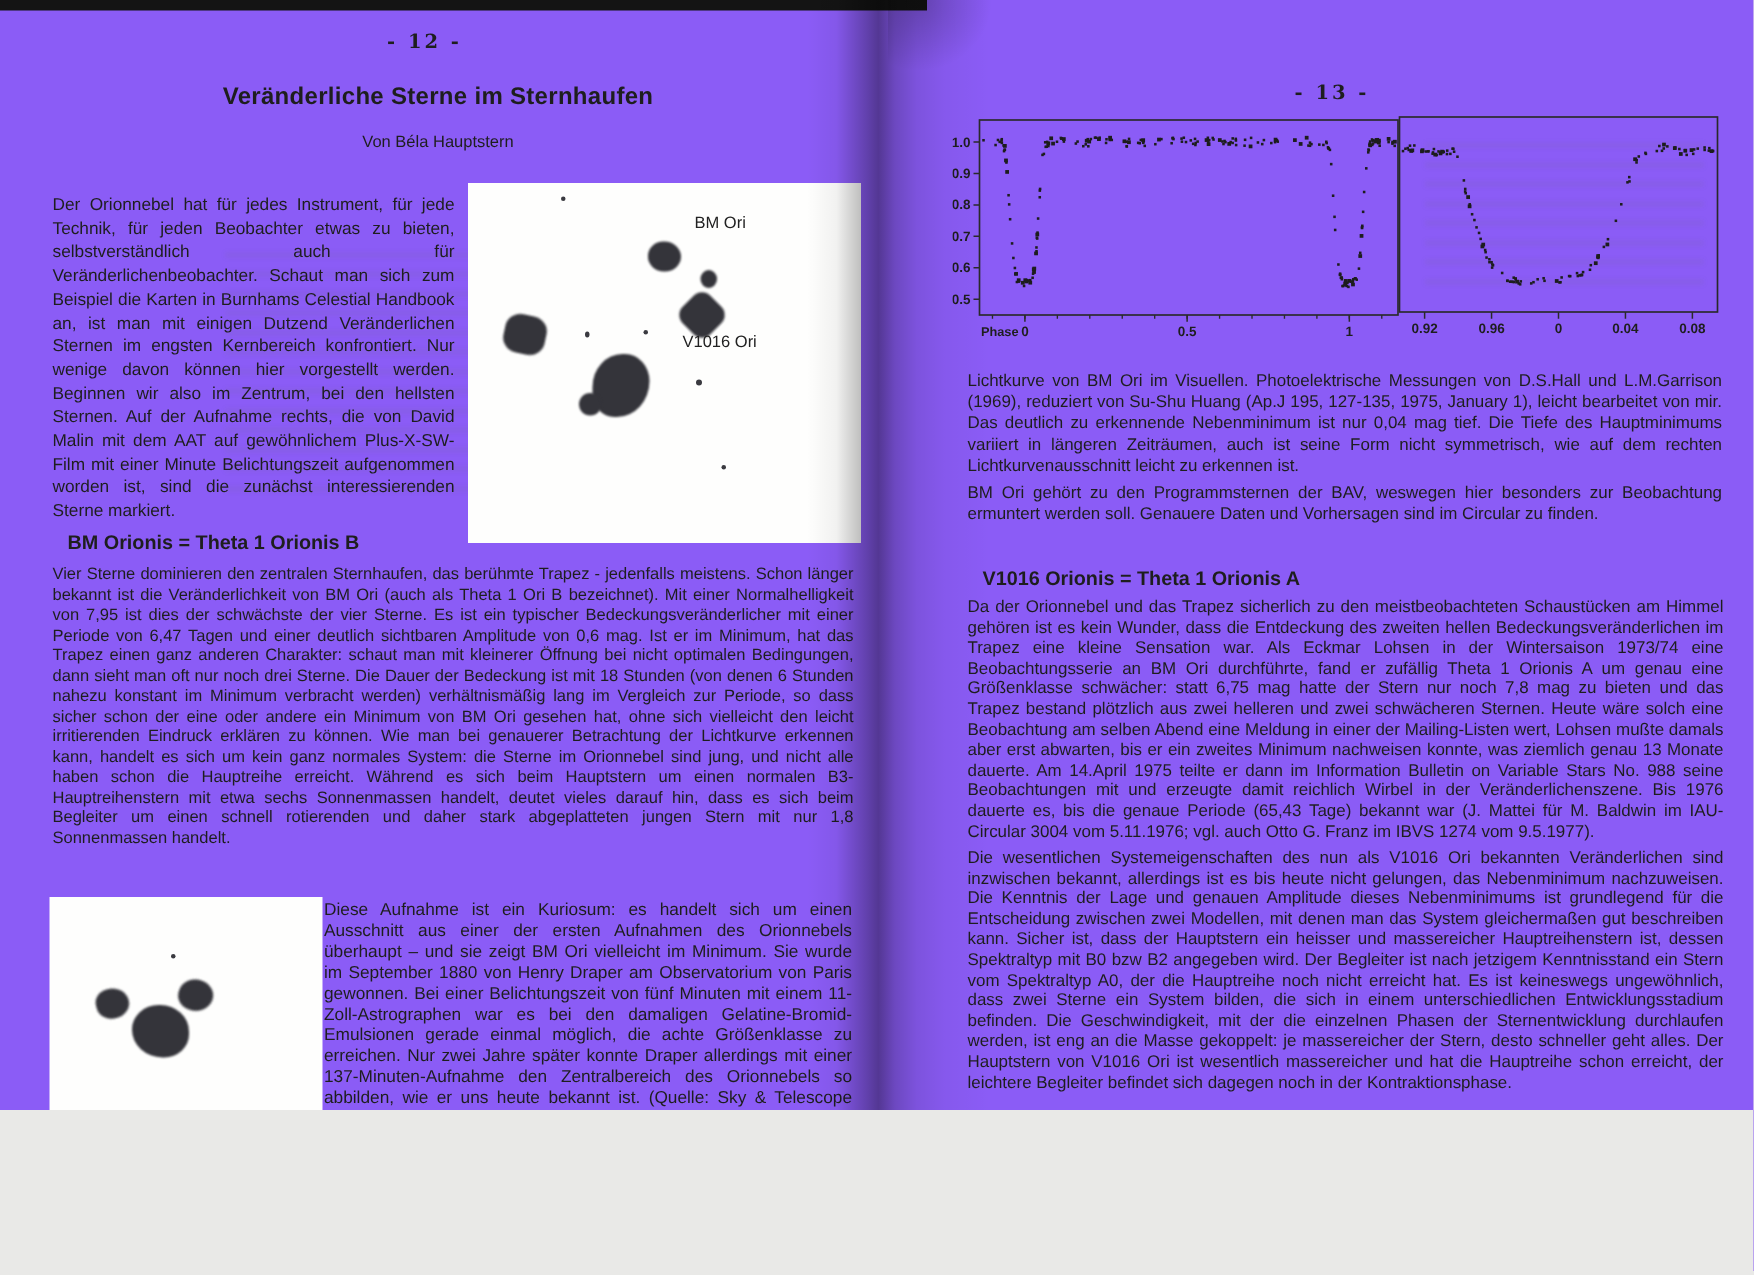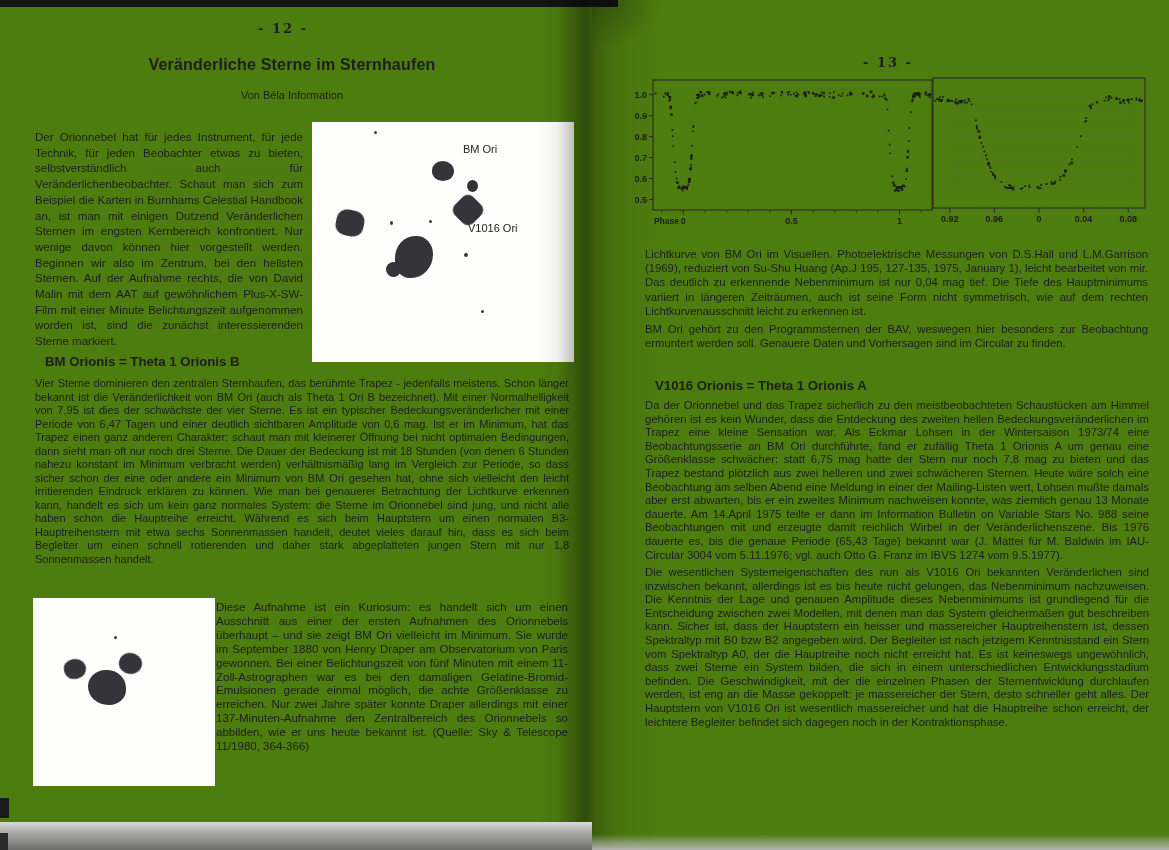--- a/index.html
+++ b/index.html
@@ -1,17 +1,17 @@
 <!DOCTYPE html>
 <html><head>
 <meta charset="utf-8">
 <style>
   html,body{margin:0;padding:0;background:#e9e9e7;}
   .scan{
-    position:relative;width:1169px;height:850px;background:#4d7c0f;overflow:hidden;
+    position:relative;width:1169px;height:740px;background:#8b5cf6;overflow:hidden;
     font-family:"Liberation Sans",sans-serif;color:#1e1e1e;
   }
   
   .top-strip{position:absolute;left:0;top:0;width:618px;height:7px;background:#141414;}
   .top-corner-shade{position:absolute;left:592px;top:0;width:70px;height:48px;
     background:radial-gradient(ellipse at 30% 0%,rgba(0,0,0,0.22),rgba(0,0,0,0) 70%);}
   .gutter{position:absolute;left:538px;top:0;width:122px;height:850px;pointer-events:none;
     background:linear-gradient(90deg,rgba(0,0,0,0) 0%,rgba(0,0,0,0.05) 16%,rgba(0,0,0,0.30) 33%,
       rgba(0,0,0,0.40) 39%,rgba(0,0,0,0.22) 48%,rgba(0,0,0,0.10) 60%,rgba(0,0,0,0.04) 75%,rgba(0,0,0,0) 100%);}
   .bottom-band-left{position:absolute;left:0;top:822px;width:592px;height:28px;
@@ -42,31 +42,31 @@
 
   <div class="top-strip"></div>
   <div class="top-corner-shade"></div>
   <div class="bleed" style="left:150px;top:168px;width:165px;height:165px;"></div>
   <div class="bleed" style="left:38px;top:608px;width:172px;height:170px;"></div>
   <div class="bleed" style="left:950px;top:95px;width:186px;height:98px;"></div>
 
   <div>
     <div class="pageno" style="left:228px;top:21px;">- 12 -</div>
     <div class="title" style="left:80px;top:56px;width:424px;">Veränderliche Sterne im Sternhaufen</div>
-    <div class="byline" style="left:80px;top:89px;width:424px;">Von Béla Information</div>
+    <div class="byline" style="left:80px;top:89px;width:424px;">Von Béla Hauptstern</div>
 
     <div class="para" style="left:35px;top:130px;width:268px;font-size:11.5px;line-height:15.7px;">Der Orionnebel hat für jedes Instrument, für jede Technik, für jeden Beobachter etwas zu bieten, selbstverständlich auch für Veränderlichenbeobachter. Schaut man sich zum Beispiel die Karten in Burnhams Celestial Handbook an, ist man mit einigen Dutzend Veränderlichen Sternen im engsten Kernbereich konfrontiert. Nur wenige davon können hier vorgestellt werden. Beginnen wir also im Zentrum, bei den hellsten Sternen. Auf der Aufnahme rechts, die von David Malin mit dem AAT auf gewöhnlichem Plus-X-SW-Film mit einer Minute Belichtungszeit aufgenommen worden ist, sind die zunächst interessierenden Sterne markiert.</div>
 
     <div class="photo" style="left:312px;top:122px;width:262px;height:240px;">
       <div class="dot" style="left:62px;top:9px;width:3px;height:3px;"></div>
       <div class="blob" style="left:120px;top:39px;width:22px;height:20px;border-radius:48% 52% 50% 50%;"></div>
       <div class="photo-label" style="left:141px;top:21px;padding-left:10px;">BM Ori</div>
       <div class="blob" style="left:155px;top:58px;width:11px;height:12px;"></div>
       <div class="blob" style="left:143px;top:75px;width:26px;height:26px;border-radius:30%;transform:rotate(45deg);"></div>
-      <div class="photo-label" style="left:156px;top:100px;">V1016 Ori</div>
+      <div class="photo-label" style="left:143px;top:100px;">V1016 Ori</div>
       <div class="blob" style="left:24px;top:88px;width:28px;height:26px;border-radius:38%;transform:rotate(12deg);"></div>
       <div class="dot" style="left:78px;top:99px;width:3px;height:4px;"></div>
       <div class="dot" style="left:117px;top:98px;width:3px;height:3px;"></div>
       <div class="blob" style="left:83px;top:114px;width:38px;height:42px;border-radius:55% 45% 60% 40%;"></div>
       <div class="blob" style="left:74px;top:140px;width:15px;height:15px;"></div>
       <div class="dot" style="left:152px;top:131px;width:4px;height:4px;"></div>
       <div class="dot" style="left:169px;top:188px;width:3px;height:3px;"></div>
     </div>
 
     <div class="heading" style="left:35px;top:354px;">BM Orionis = Theta 1 Orionis B</div>

